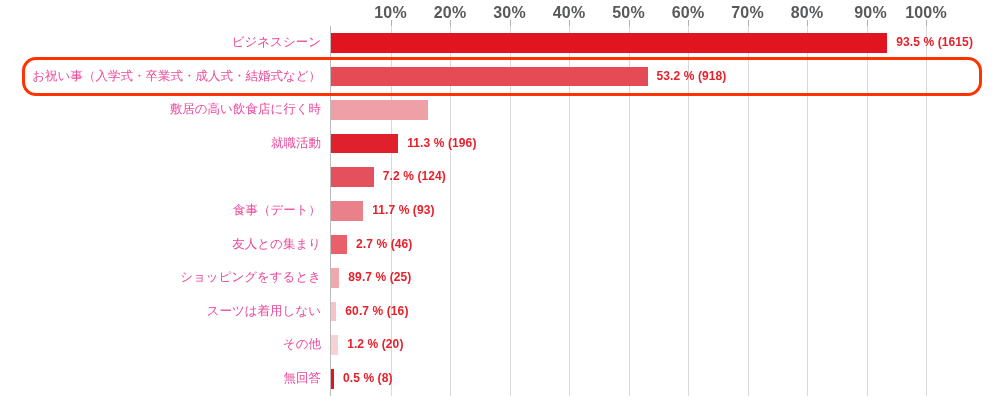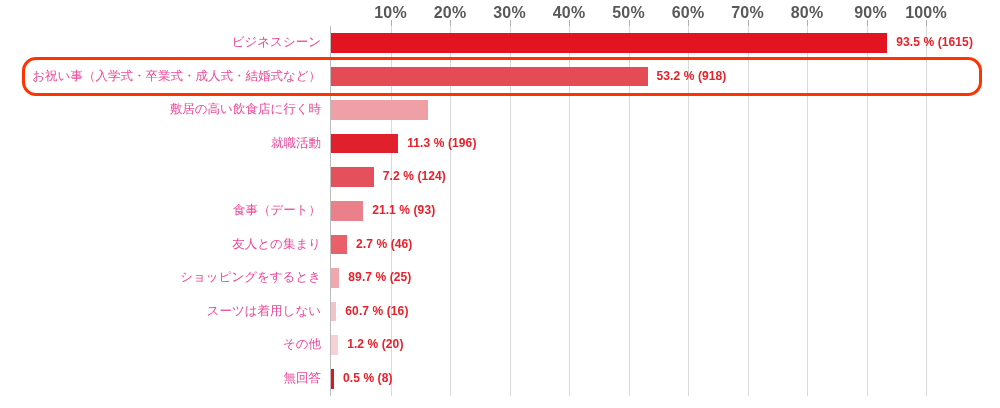--- a/index.html
+++ b/index.html
@@ -188,21 +188,21 @@
           <div class="bar" style="width: 67.235px; background: rgb(224, 32, 44);"></div>
           <div class="bar-value" style="left: 76.235px;">11.3 % (196)</div>
         </div>
         <div class="row" style="top: 134.4px;">
           <div class="bar" style="width: 42.84px; background: rgb(228, 80, 91);"></div>
           <div class="bar-value" style="left: 51.84px;">7.2 % (124)</div>
         </div>
         <div class="row" style="top: 168px;">
           <div class="cat-label" style="right: auto; width: 320px; left: -330px;">食事（デート）</div>
           <div class="bar" style="width: 32.13px; background: rgb(234, 128, 137);"></div>
-          <div class="bar-value" style="left: 41.13px;">21.1 % (93)</div>
+          <div class="bar-value" style="left: 41.13px;">11.7 % (93)</div>
         </div>
         <div class="row" style="top: 201.6px;">
           <div class="cat-label" style="right: auto; width: 320px; left: -330px;">友人との集まり</div>
           <div class="bar" style="width: 16.065px; background: rgb(233, 96, 107);"></div>
           <div class="bar-value" style="left: 25.065px;">2.7 % (46)</div>
         </div>
         <div class="row" style="top: 235.2px;">
           <div class="cat-label" style="right: auto; width: 320px; left: -330px;">ショッピングをするとき</div>
           <div class="bar" style="width: 8.33px; background: rgb(240, 168, 174);"></div>
           <div class="bar-value" style="left: 17.33px;">89.7 % (25)</div>

